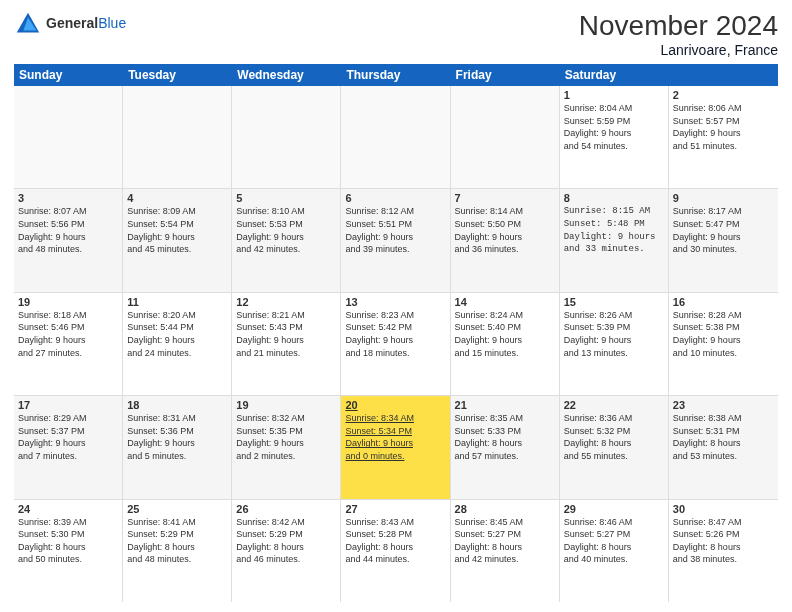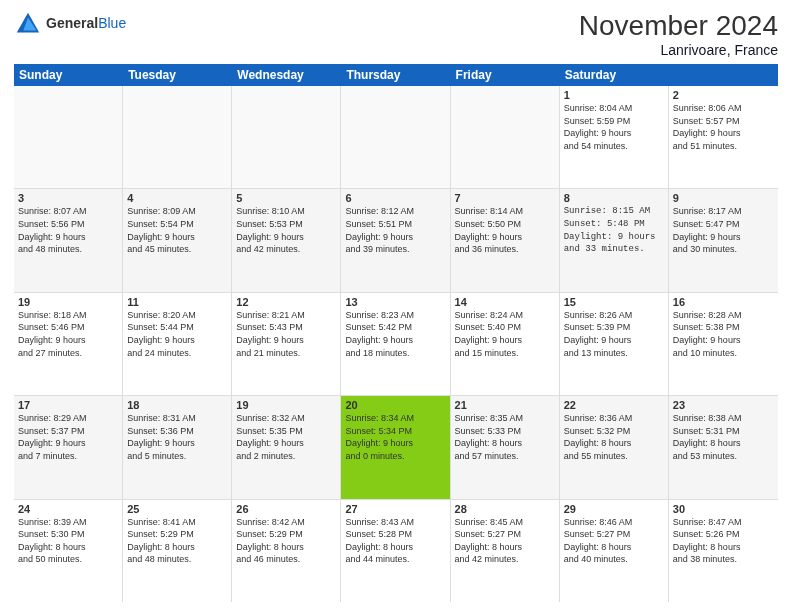--- a/index.html
+++ b/index.html
@@ -286,21 +286,21 @@
 Daylight: 9 hours
 and 5 minutes.</div>
           </div>
           <div class="cal-cell " style="background: rgb(245, 245, 245);">
             <span class="day-num">19</span>
             <div class="day-info" style="white-space: pre-line;">Sunrise: 8:32 AM
 Sunset: 5:35 PM
 Daylight: 9 hours
 and 2 minutes.</div>
           </div>
-          <div class="cal-cell " style="background: #84cc16;">
+          <div class="cal-cell " style="background: #fde047; text-decoration: underline;">
             <span class="day-num">20</span>
             <div class="day-info" style="white-space: pre-line;">Sunrise: 8:34 AM
 Sunset: 5:34 PM
 Daylight: 9 hours
 and 0 minutes.</div>
           </div>
           <div class="cal-cell " style="background: rgb(245, 245, 245);">
             <span class="day-num">21</span>
             <div class="day-info" style="white-space: pre-line;">Sunrise: 8:35 AM
 Sunset: 5:33 PM

